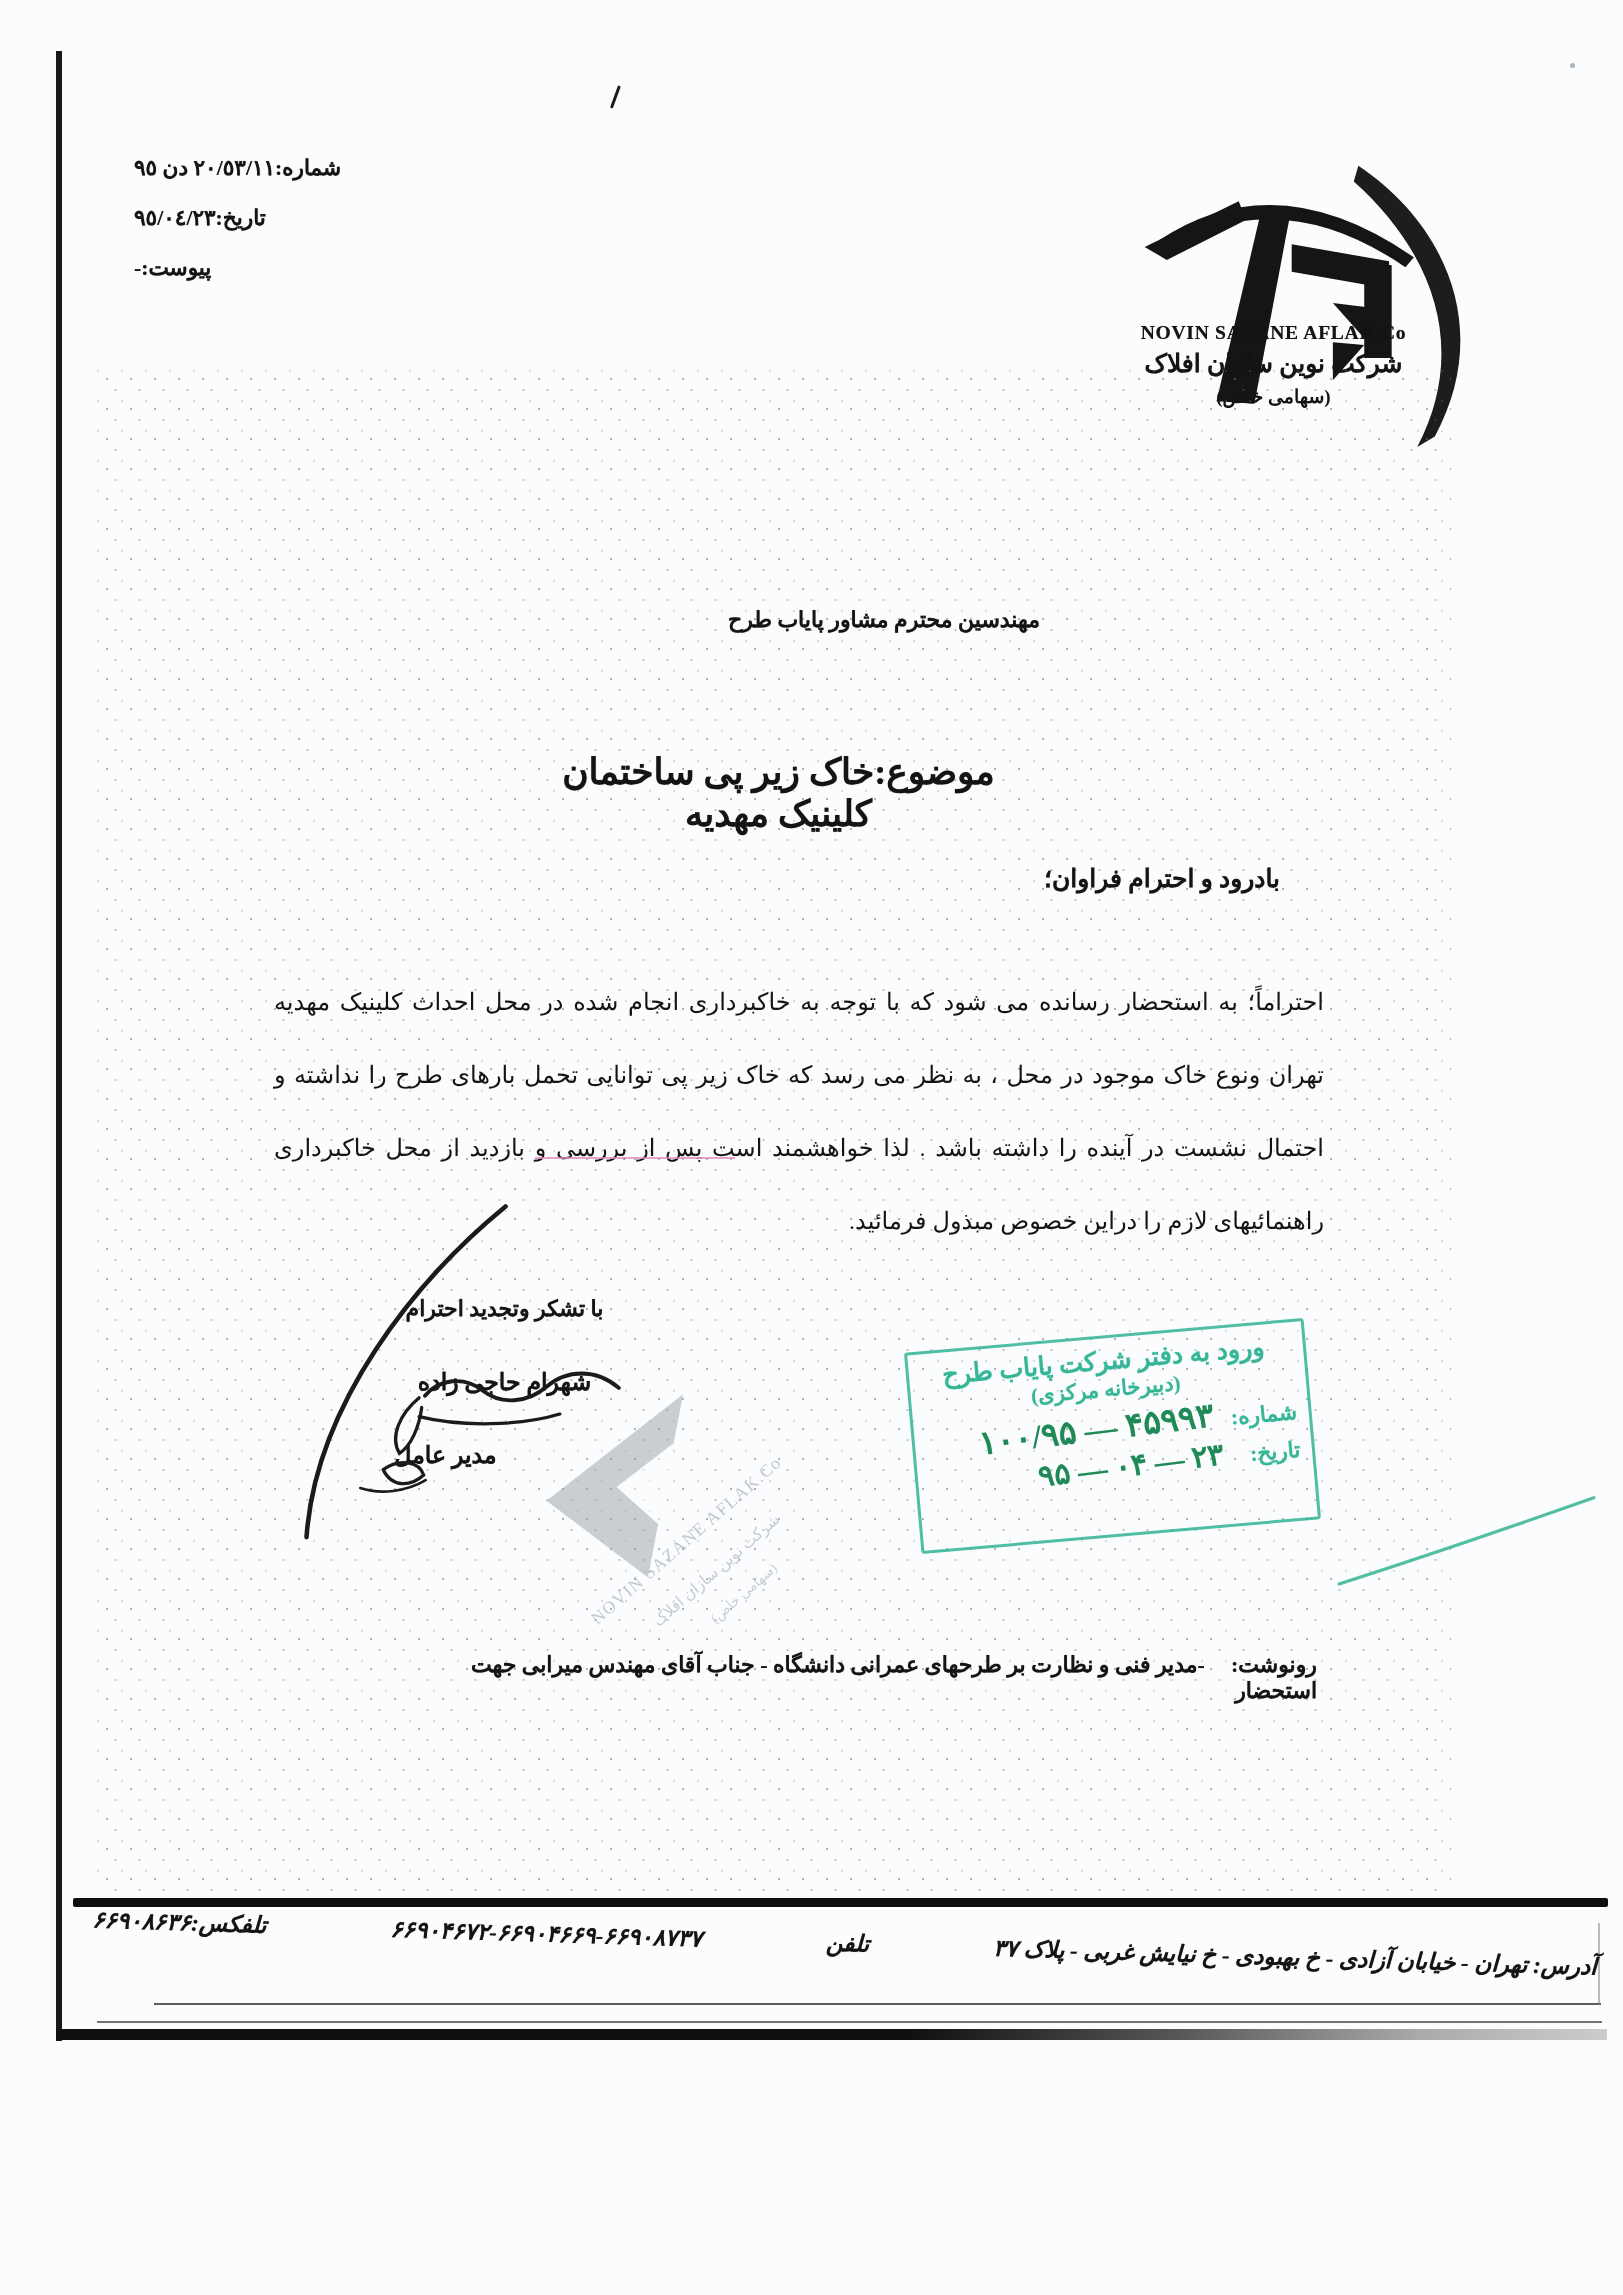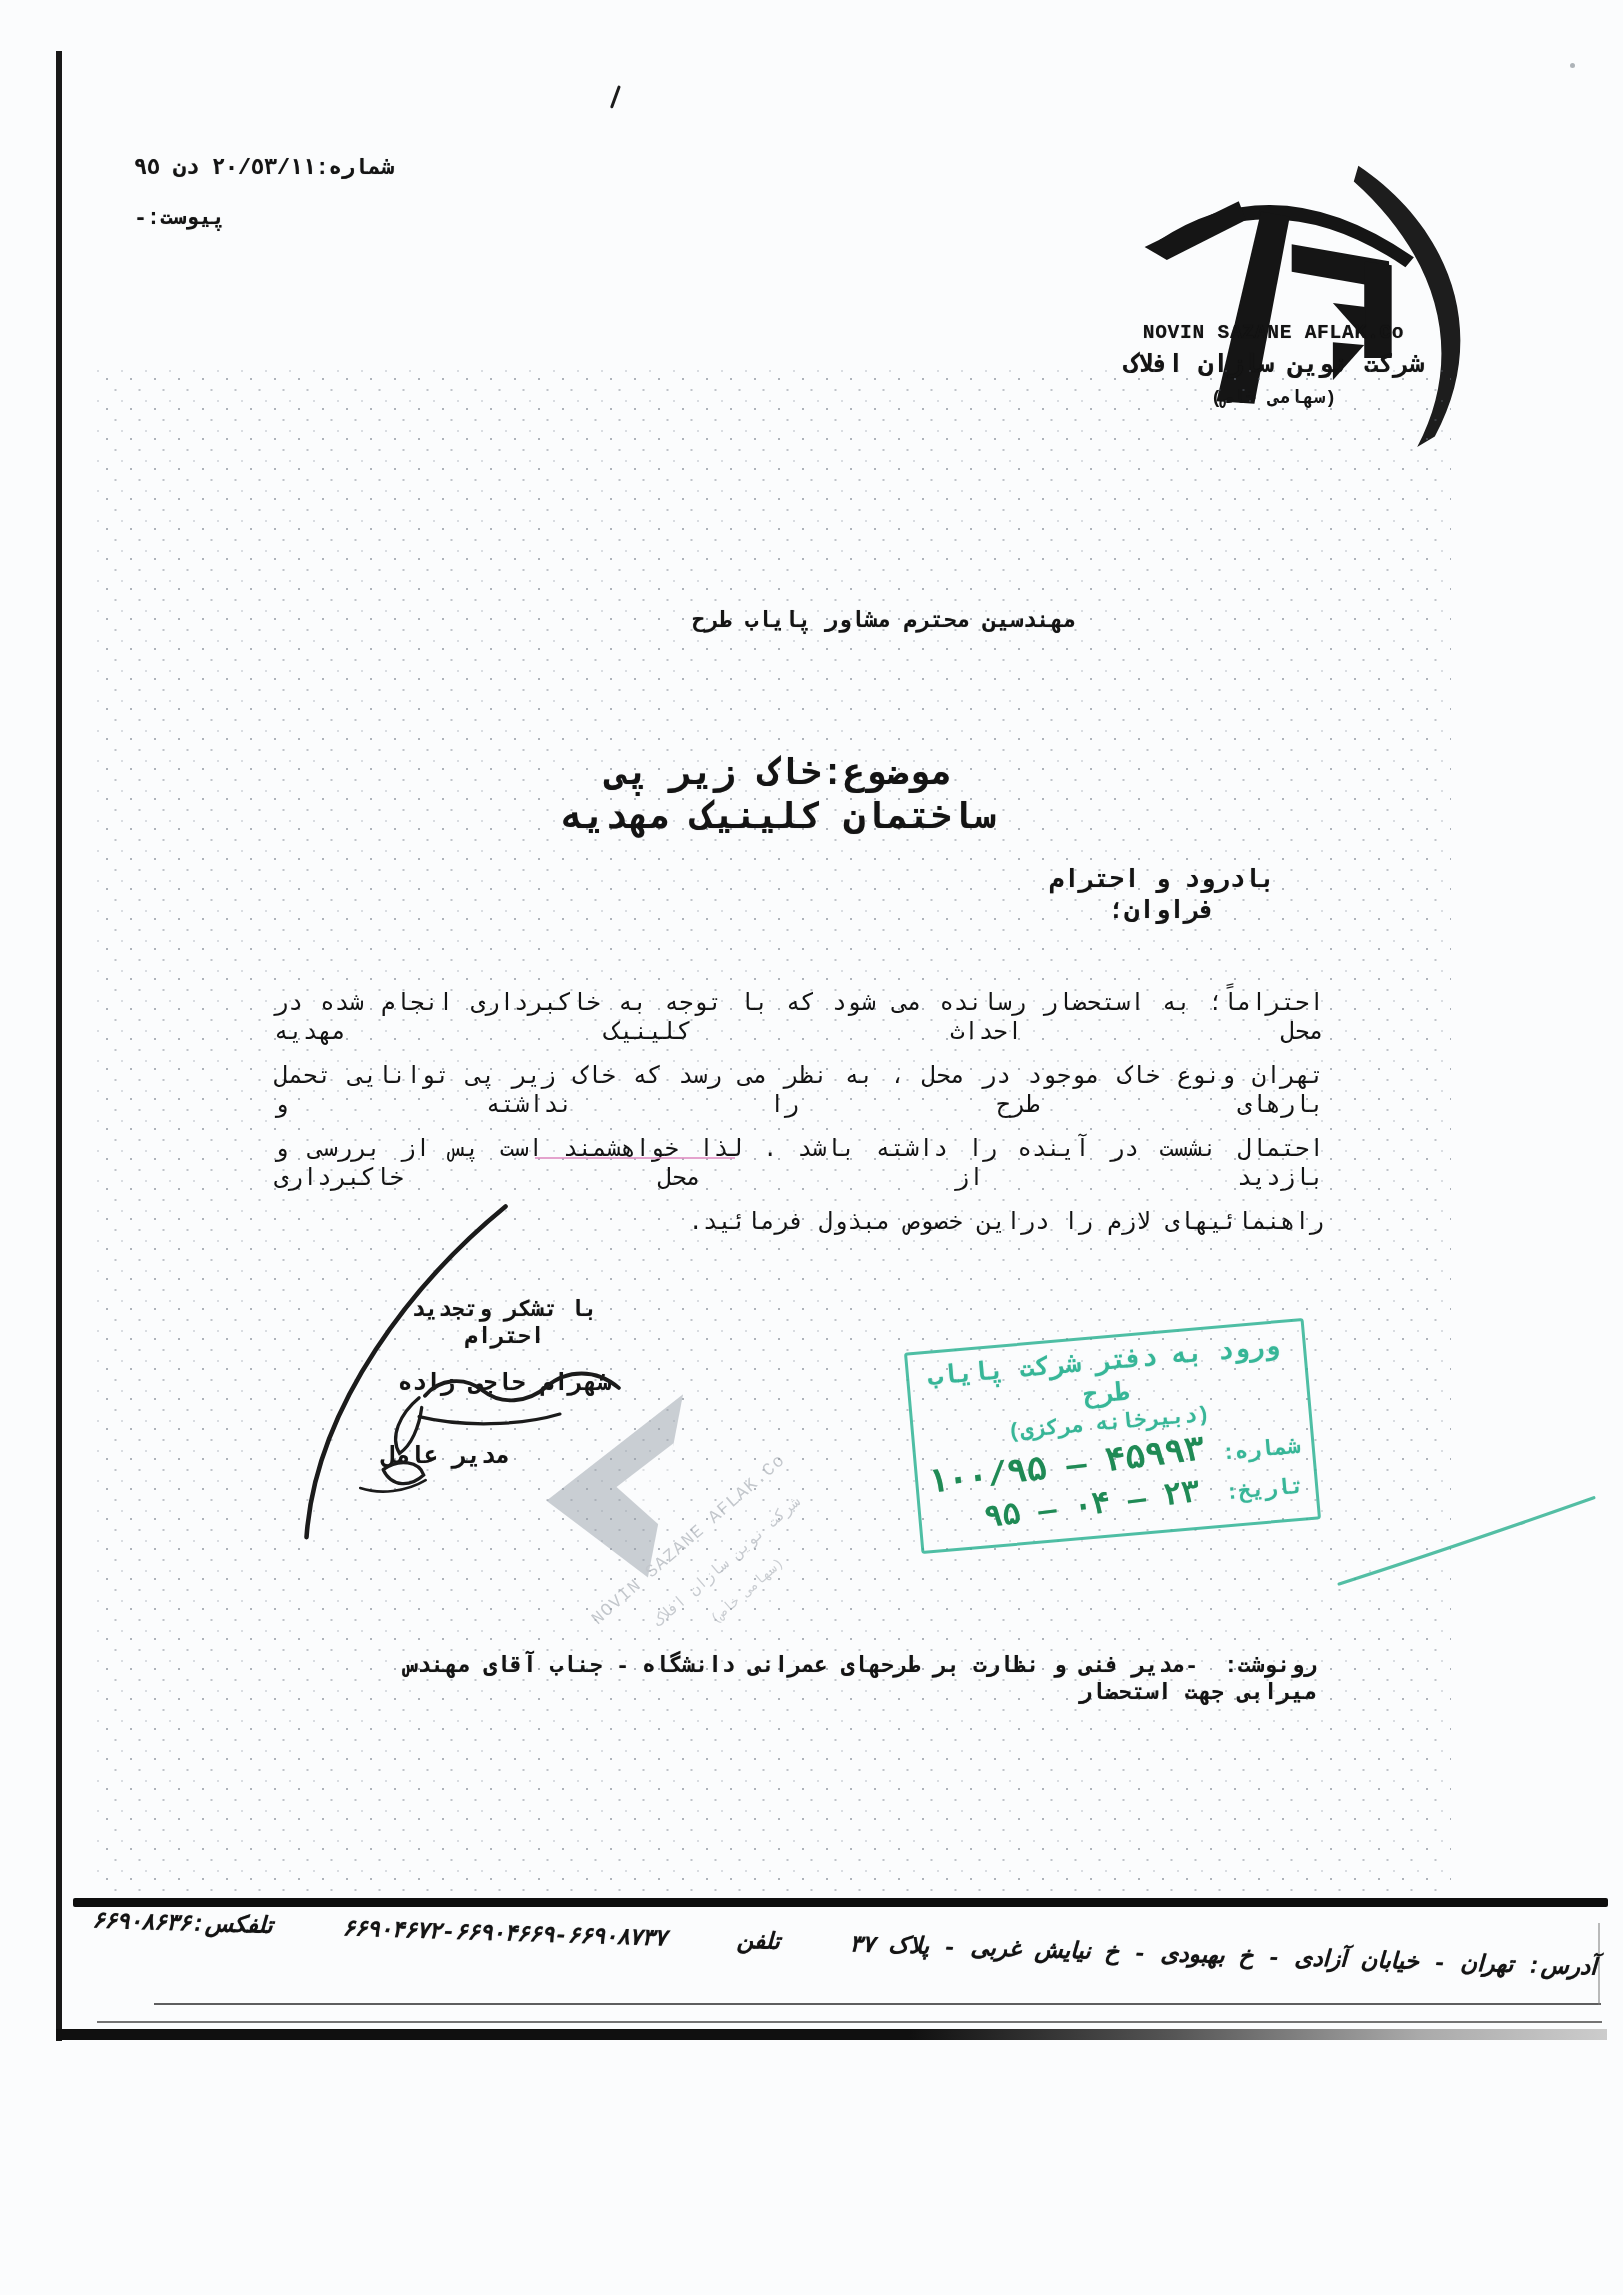--- a/index.html
+++ b/index.html
@@ -1,17 +1,17 @@
 <!DOCTYPE html>
 <html lang="fa" style="font-size:10.5px"><head>
 <meta charset="utf-8">
 <style>
   html,body{margin:0;padding:0;background:#e9eaec;}
   .page{position:relative;width:1624px;height:2295px;background:#fbfcfd;overflow:hidden;
-        font-family:Liberation Mono, monospace;color:#141414;}
+        font-family:Liberation Serif, serif;color:#141414;}
   .abs{position:absolute;}
   .rtl{direction:rtl;unicode-bidi:embed;}
   .bold{font-weight:700;}
   .inkblur{text-shadow:0 0 0.7px rgba(10,10,10,.55);}
   
   .dots{
     background-image:
       radial-gradient(circle, rgba(104,112,126,.52) 1px, rgba(104,112,126,0) 1.4px),
       radial-gradient(circle, rgba(104,112,126,.40) 0.9px, rgba(104,112,126,0) 1.2px),
       radial-gradient(circle, rgba(124,132,146,.28) 0.7px, rgba(124,132,146,0) 1px);
@@ -31,20 +31,21 @@
 <div class="page">
 
   <div class="abs" style="left:56px;top:51px;width:5.9px;height:1990px;background:#191919;"></div>
   <div class="abs" style="left:56px;top:2029px;width:1551px;height:11px;background:linear-gradient(to right,#101010 55%,#555 72%,#aaa 88%,#ccc 100%);"></div>
 
   <div class="abs" style="left:614px;top:85px;width:3.3px;height:23.6px;background:#1c1c1c;border-radius:2px;transform:rotate(20deg);"></div>
   <div class="abs" style="left:1570px;top:63px;width:5.2px;height:5.2px;background:#9aa0a6;border-radius:50%;opacity:.8;"></div>
 
   <div class="abs rtl inkblur" style="left:134px;top:143px;width:308px;text-align:left;font-size:21.6px;font-weight:600;line-height:50px;">
     <div>شماره:٢٠/٥٣/١١ دن ٩٥</div>
+    <div>تاریخ:٩٥/٠٤/٢٣</div>
     <div>پیوست:-</div>
   </div>
 
   <svg class="abs" style="left:1139px;top:141px;width:357px;height:317px;" viewBox="0 0 545 485">
     <path d="M30 152 Q210 32 420 178 L407 193 Q215 62 42 165 Z" fill="#151515"></path>
     <polygon points="8,162 152,92 163,121 42,182" fill="#151515"></polygon>
     <polygon points="118,398 186,108 230,116 176,402" fill="#151515"></polygon>
     <polygon points="233,158 382,184 382,226 233,200" fill="#151515"></polygon>
     <polygon points="344,184 386,190 386,332 344,332" fill="#151515"></polygon>
     <polygon points="296,248 346,254 346,304" fill="#151515"></polygon>

